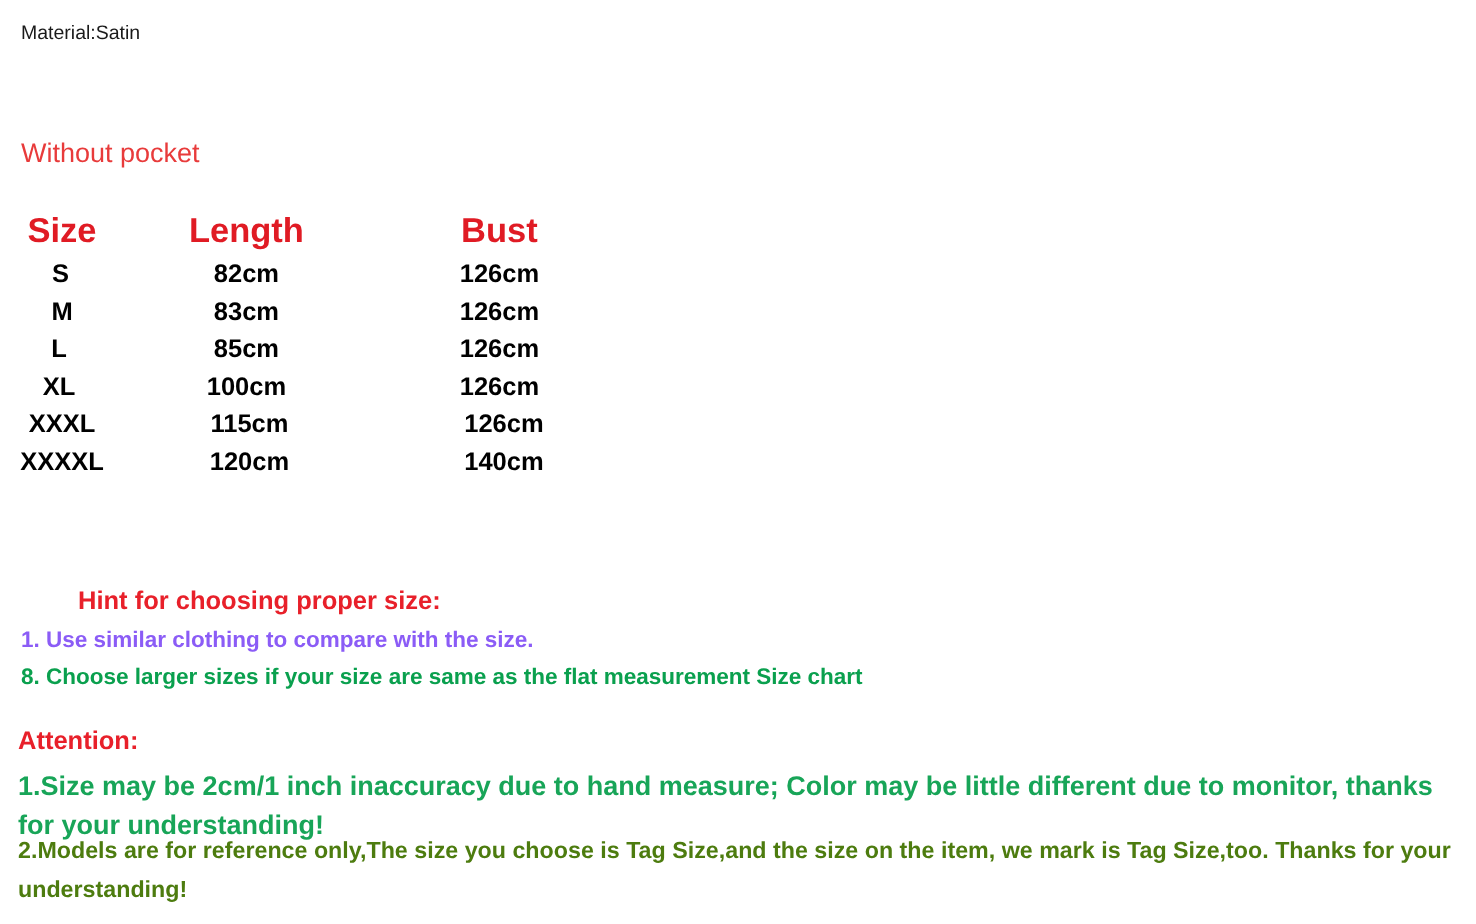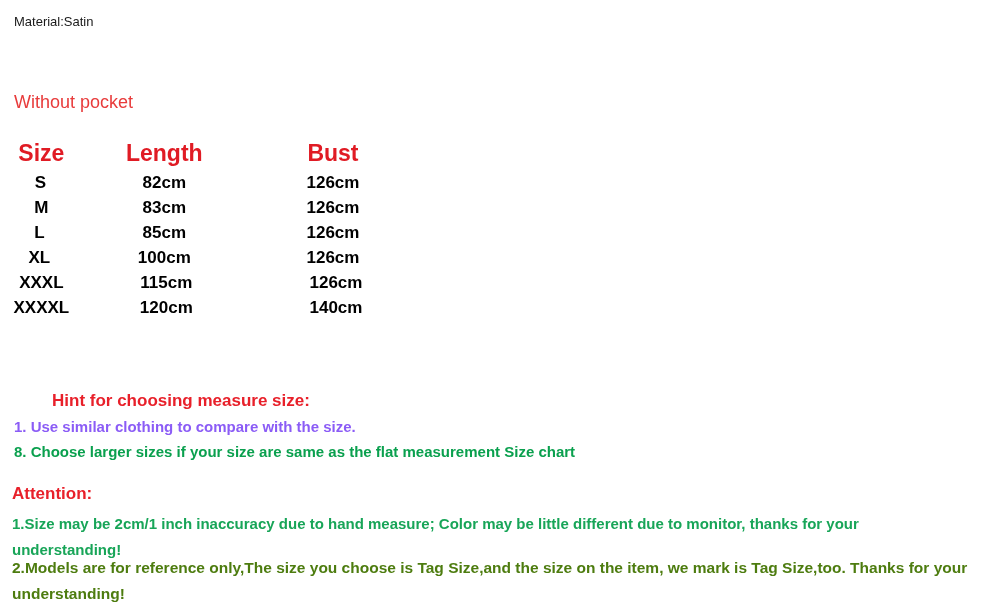--- a/index.html
+++ b/index.html
@@ -131,21 +131,21 @@
     left: 12px;
     top: 484px;
     font-size: 17px;
     font-weight: bold;
     color: #e8202a;
   }
   .attention-1 {
     left: 12px;
     top: 511px;
     width: 960px;
-    font-size: 15px;
+    font-size: 18px;
     font-weight: bold;
     color: #18a558;
     line-height: 26px;
     white-space: normal;
   }
   .attention-2 {
     left: 12px;
     top: 555px;
     width: 962px;
     font-size: 15.5px;
@@ -207,21 +207,21 @@
         </tr>
         <tr>
           <td><span class="c-size">XXXXL</span></td>
           <td><span class="c-len">120cm</span></td>
           <td><span class="c-bust">140cm</span></td>
         </tr>
       </tbody>
     </table>
   </div>
 
-  <div class="abs hint-title">Hint for choosing measure size:</div>
+  <div class="abs hint-title">Hint for choosing proper size:</div>
   <div class="abs hint-1">1. Use similar clothing to compare with the size.</div>
   <div class="abs hint-2">8. Choose larger sizes if your size are same as the flat measurement Size chart</div>
 
   <div class="abs attention-title">Attention:</div>
   <div class="abs attention-1">1.Size may be 2cm/1 inch inaccuracy due to hand measure; Color may be little different   due to monitor, thanks for your understanding!</div>
   <div class="abs attention-2">2.Models are for reference only,The size you choose is Tag Size,and the size on the item,  we mark is Tag Size,too. Thanks for your understanding!</div>
 
 </div>
 
 </body></html>

